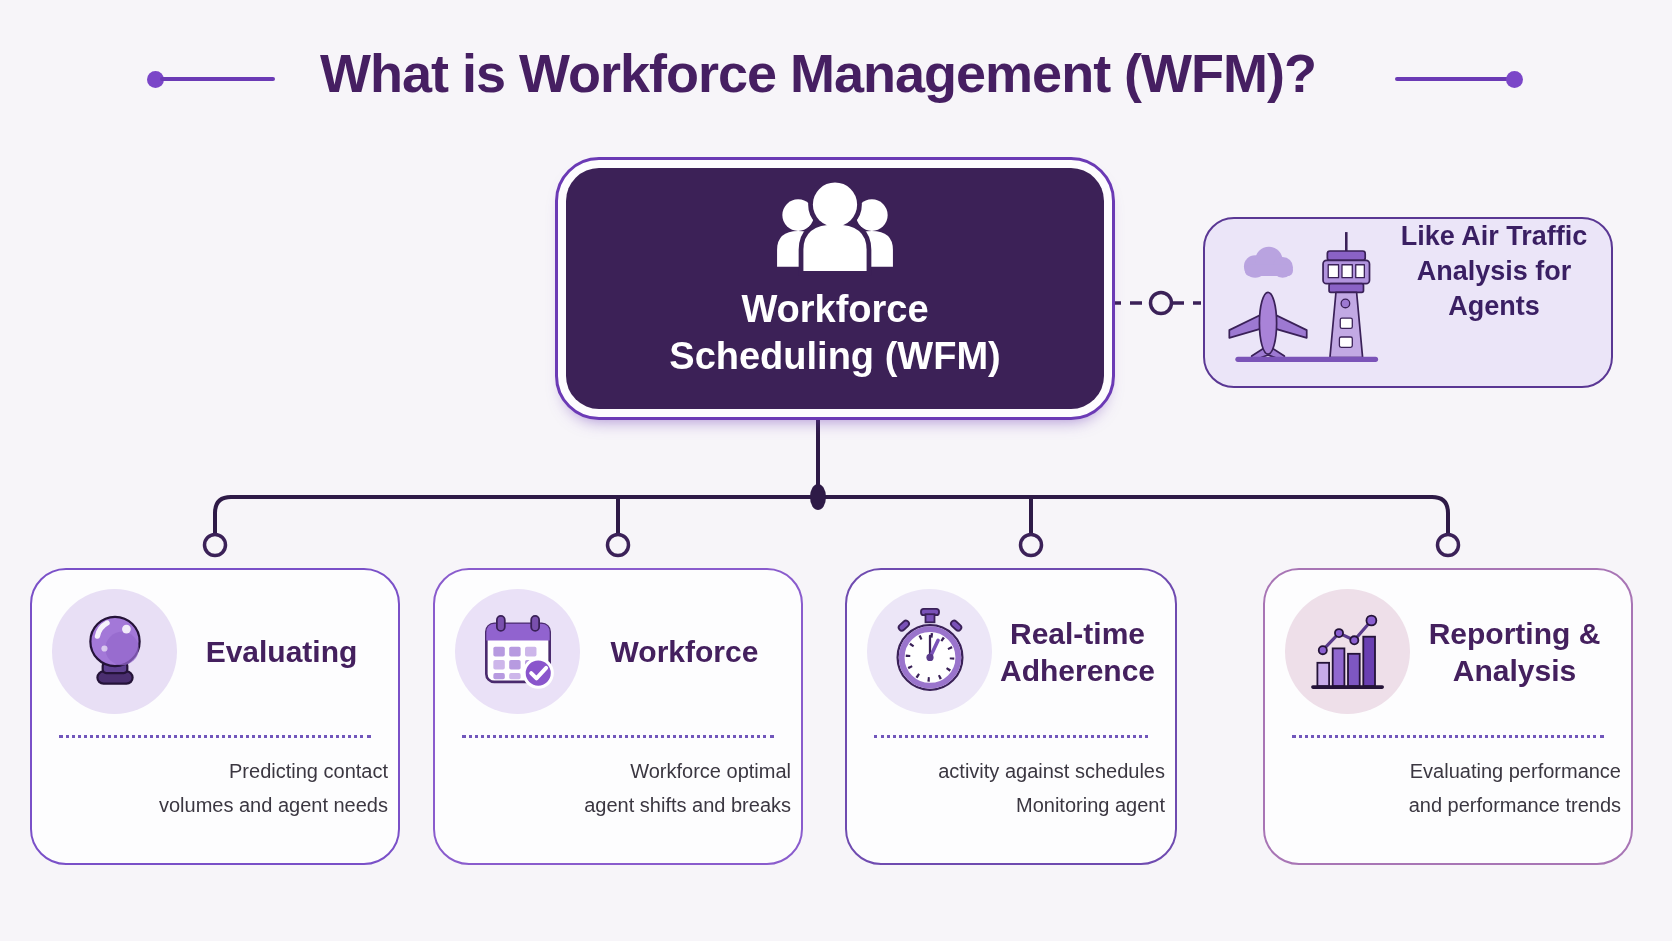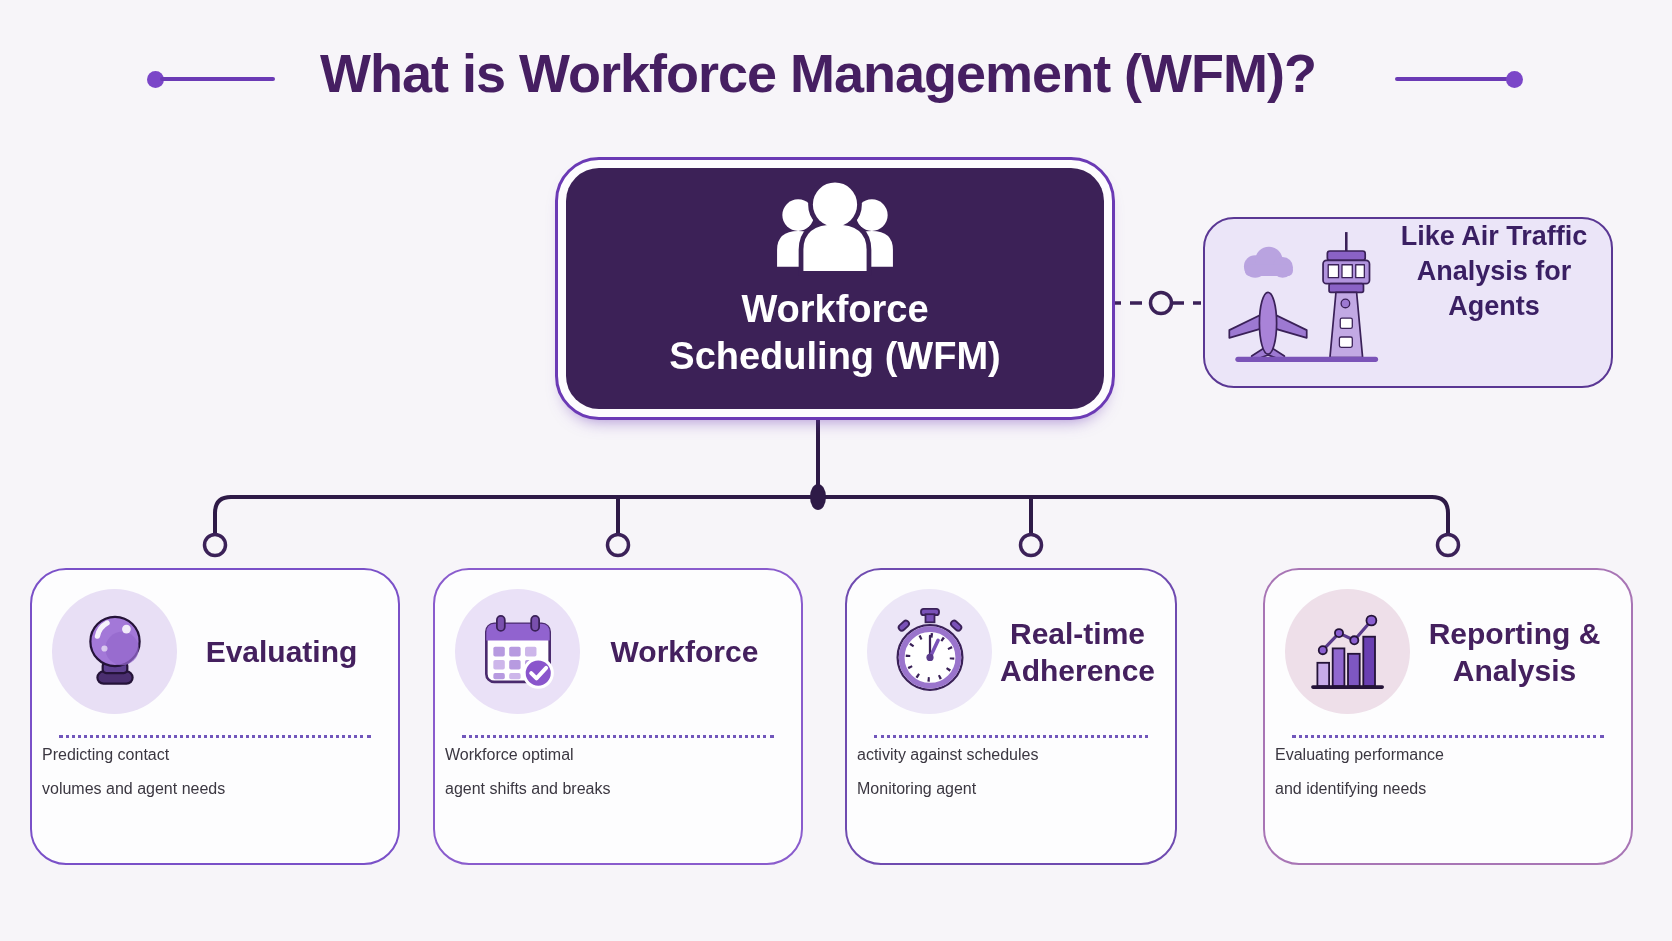--- a/index.html
+++ b/index.html
@@ -24,22 +24,22 @@
       background:#ebe5f8;border:2.5px solid #5a3794;border-radius:31px;display:flex;align-items:flex-start;z-index:1;}
   #callout-illustration{flex:none;margin-left:14px;}
   #callout-text{flex:1;text-align:center;font-size:27px;font-weight:bold;line-height:35px;color:#3a1f63;padding-right:14px;}
   
   .card{position:absolute;top:568px;width:370px;height:297px;box-sizing:border-box;
       background:#fdfdfe;border:2.5px solid #7a50c8;border-radius:36px;z-index:1;}
   .card-head{position:absolute;left:20px;top:19px;right:16px;height:125px;display:flex;align-items:center;}
   .icon-circle{width:125px;height:125px;border-radius:50%;display:flex;align-items:center;justify-content:center;flex:none;}
   .card-title{flex:1;text-align:center;font-size:30px;font-weight:bold;color:#44205e;line-height:37px;padding-left:4px;}
   .card-divider{position:absolute;left:27px;right:27px;top:165px;border-top:3px dotted #7156bb;}
-  .card-desc{position:absolute;left:10px;right:10px;top:168px;text-align:left;
-      font-size:16px;line-height:34px;color:#3b3741;}
+  .card-desc{position:absolute;left:10px;right:10px;top:184px;text-align:right;
+      font-size:20px;line-height:34px;color:#3b3741;}
 </style>
 </head>
 <body>
 
 <div id="stage">
 
   <svg id="connector-layer" width="1672" height="941" viewBox="0 0 1672 941">
 
     <path d="M 818 418 L 818 497" stroke="#2e1a47" stroke-width="4" fill="none"></path>
 
@@ -215,17 +215,17 @@
             <circle cx="57" cy="37" r="4.5"></circle>
               <circle cx="76" cy="15" r="5.5"></circle>
           </g>
         </svg>
       </div>
       <div class="card-title">Reporting &amp; Analysis</div>
     </div>
     <div class="card-divider"></div>
     <div class="card-desc">
       <div>Evaluating performance</div>
-      <div>and identifying needs</div>
+      <div>and performance trends</div>
     </div>
   </div>
 
 </div>
 
 </body></html>

